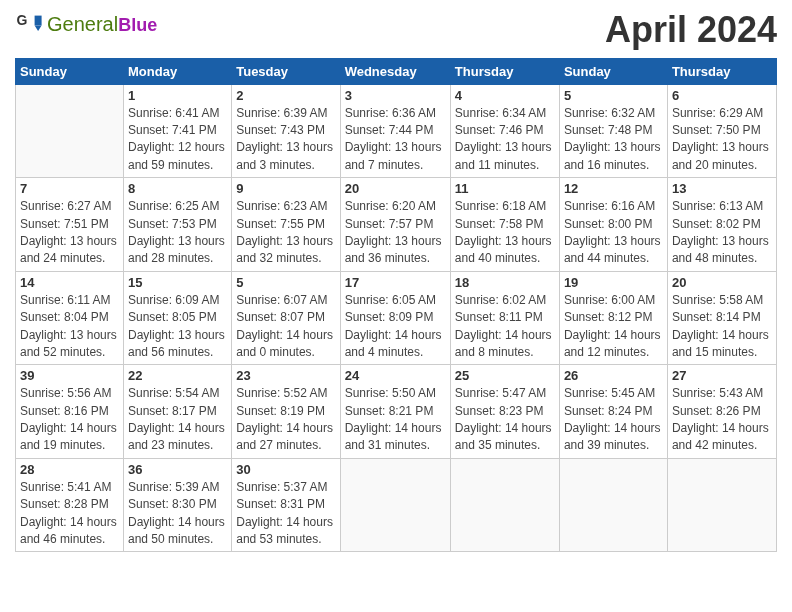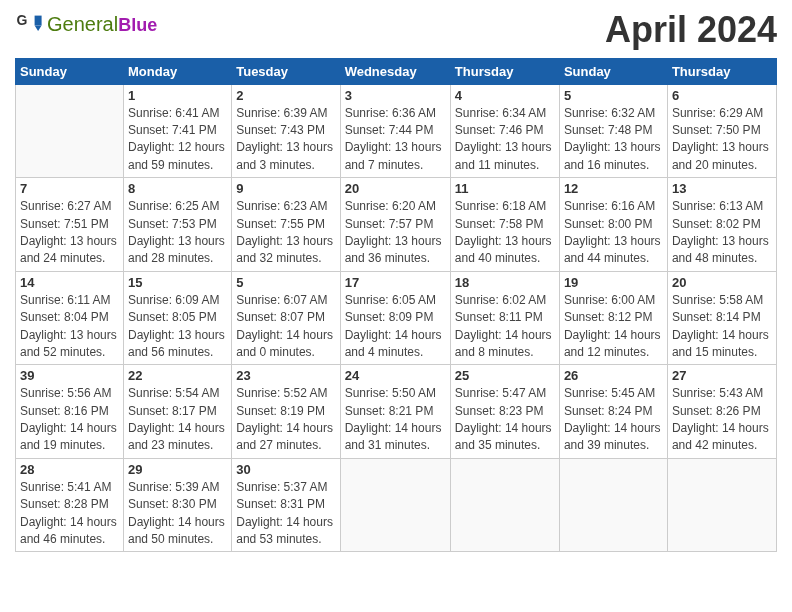--- a/index.html
+++ b/index.html
@@ -233,21 +233,21 @@
             <span class="day-number">27</span>
             <div class="day-detail">Sunrise: 5:43 AM<br>Sunset: 8:26 PM<br>Daylight: 14 hours and 42 minutes.</div>
           </td>
         </tr>
         <tr>
           <td>
             <span class="day-number">28</span>
             <div class="day-detail">Sunrise: 5:41 AM<br>Sunset: 8:28 PM<br>Daylight: 14 hours and 46 minutes.</div>
           </td>
           <td>
-            <span class="day-number">29</span>
+            <span class="day-number">36</span>
             <div class="day-detail">Sunrise: 5:39 AM<br>Sunset: 8:30 PM<br>Daylight: 14 hours and 50 minutes.</div>
           </td>
           <td>
             <span class="day-number">30</span>
             <div class="day-detail">Sunrise: 5:37 AM<br>Sunset: 8:31 PM<br>Daylight: 14 hours and 53 minutes.</div>
           </td>
           <td class="empty-cell"></td>
           <td class="empty-cell"></td>
           <td class="empty-cell"></td>
           <td class="empty-cell"></td>

